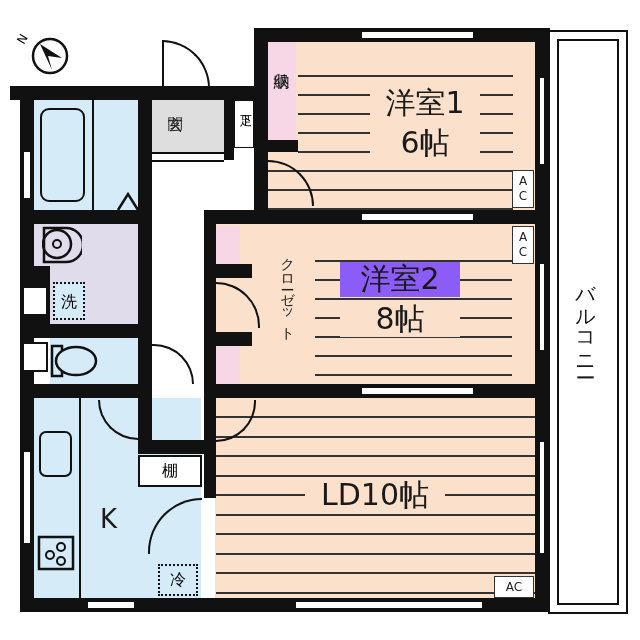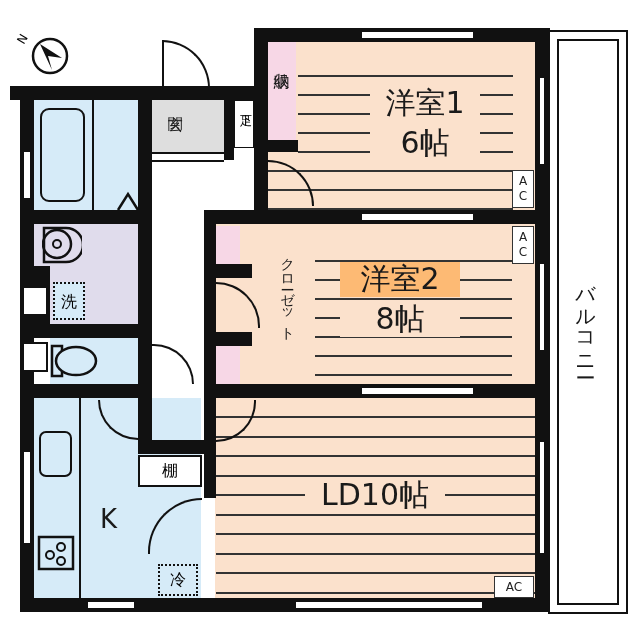--- a/index.html
+++ b/index.html
@@ -161,19 +161,19 @@
 <div class="door-arc" style="left:162px;top:40px;width:48px;height:48px;border-radius:0 48px 0 0;border-bottom:none;border-left-width:2.5px;"></div>
 <div class="door-arc" style="left:268px;top:160px;width:46px;height:46px;border-radius:0 46px 0 0;border-left:none;border-bottom:none;"></div>
 <div class="door-arc" style="left:216px;top:282px;width:44px;height:46px;border-radius:0 44px 0 0;border-left:none;border-bottom:none;"></div>
 <div class="door-arc" style="left:152px;top:344px;width:42px;height:40px;border-radius:0 40px 0 0;border-left:none;border-bottom:none;"></div>
 <div class="door-arc" style="left:98px;top:400px;width:40px;height:40px;border-radius:0 0 0 40px;border-right:none;border-top:none;"></div>
 <div class="door-arc" style="left:216px;top:400px;width:40px;height:42px;border-radius:0 0 40px 0;border-left:none;border-top:none;"></div>
 <div class="door-arc" style="left:148px;top:498px;width:54px;height:56px;border-radius:54px 0 0 0;border-right:none;border-bottom:none;"></div>
 
 <div class="lbl" style="left:370px;top:86px;width:110px;font-size:30px;background:#fbe1cc;">洋室1</div>
 <div class="lbl" style="left:370px;top:126px;width:110px;font-size:30px;background:#fbe1cc;">6帖</div>
-<div class="lbl" style="left:340px;top:262px;width:120px;font-size:30px;background:#fdba74;">洋室2</div>
+<div class="lbl" style="left:340px;top:262px;width:120px;font-size:30px;background:#8b5cf6;">洋室2</div>
 <div class="lbl" style="left:340px;top:302px;width:120px;font-size:30px;background:#fbe1cc;">8帖</div>
 <div class="lbl" style="left:305px;top:478px;width:140px;font-size:30px;background:#fbe1cc;">LD10帖</div>
 
 <div class="ac" style="left:512px;top:170px;width:22px;height:38px;padding-top:3px;"><span class="vtext">AC</span></div>
 <div class="ac" style="left:512px;top:226px;width:22px;height:38px;padding-top:3px;"><span class="vtext">AC</span></div>
 <div class="ac" style="left:494px;top:576px;width:40px;height:22px;line-height:20px;"><span>AC</span></div>
 
 </body></html>

